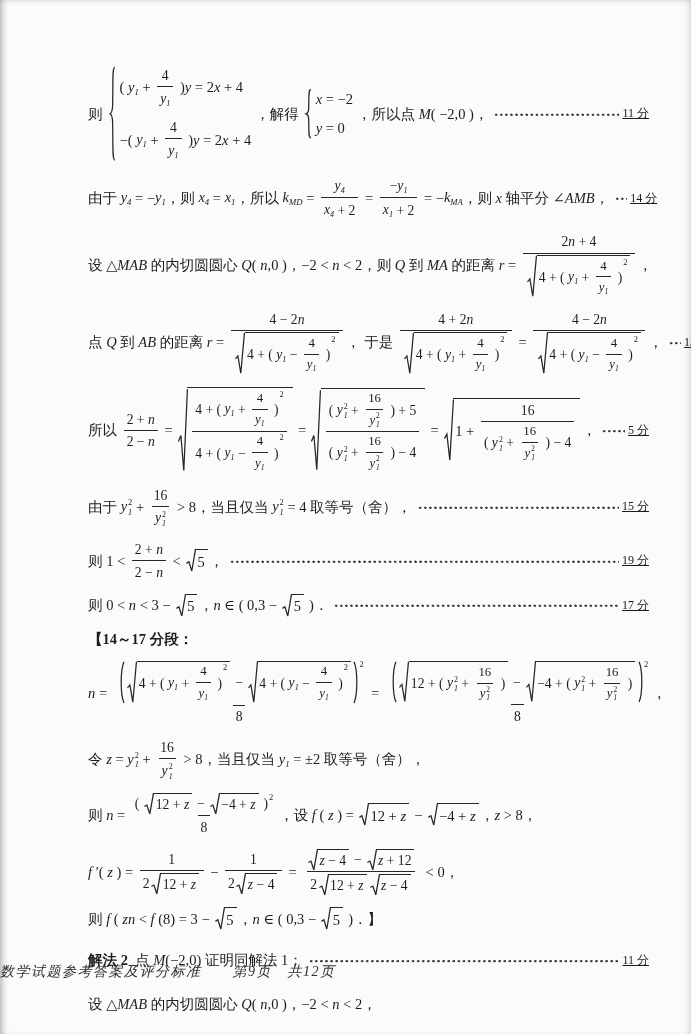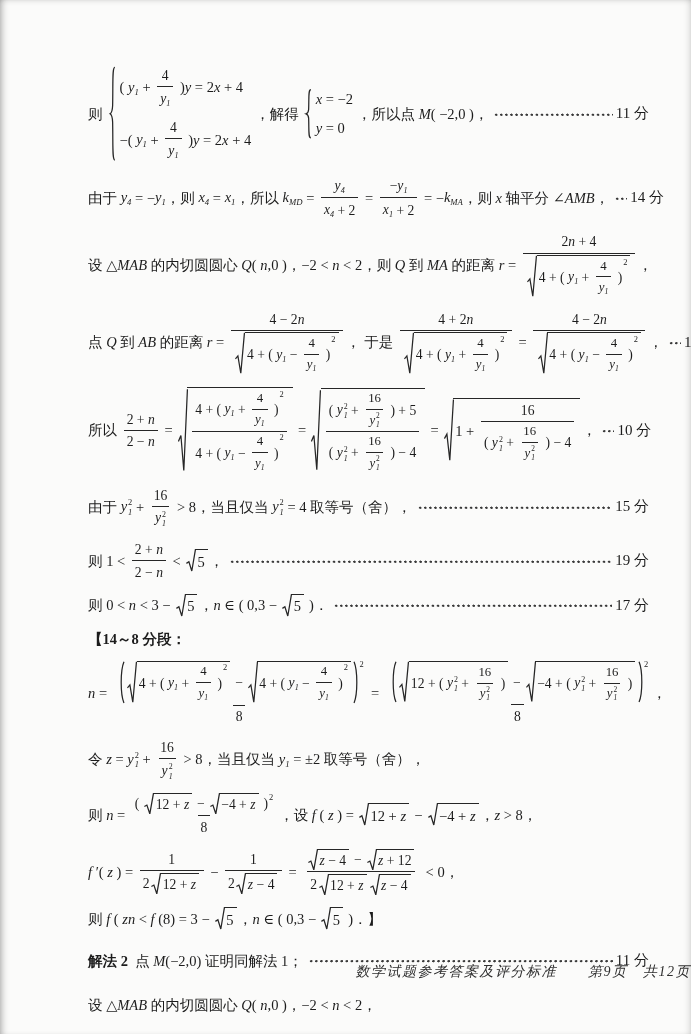--- a/index.html
+++ b/index.html
@@ -28,22 +28,22 @@
   .row{display:flex;align-items:center;}
   .bp{display:inline-flex;align-items:center;position:relative;padding:0 8px;margin:0 1px;}
   .bp>.pl{position:absolute;left:0;top:0;height:100%;width:7px;}
   .bp>.pr{position:absolute;right:0;top:0;height:100%;width:7px;}
   .bparg{display:flex;align-items:center;}
   .bpsup{font-size:.62em;align-self:flex-start;transform:translate(7px,-2px);width:0;white-space:pre;}
   .sup{font-size:.62em;align-self:flex-start;transform:translateY(-1px);margin-left:1px;white-space:pre;}
   .dots{flex:1 1 14px;min-width:12px;height:1em;align-self:center;margin:0 3px 0 6px;
         background-image:radial-gradient(circle at 2.2px 55%,#3a3a3a 1.02px,rgba(0,0,0,0) 1.38px);
         background-size:5.1px 100%;background-repeat:repeat-x;}
-  .score{flex:none;white-space:pre;font-size:15px;}
-  .footer{position:absolute;left:0;right:0;top:963px;text-align:right;font-size:14px;color:#2e2e2e;font-style:italic;letter-spacing:1.5px;}
+  .score{flex:none;white-space:pre;font-size:12px;text-decoration:underline;}
+  .footer{position:absolute;left:0;right:0;top:963px;text-align:left;font-size:14px;color:#2e2e2e;font-style:italic;letter-spacing:1.5px;}
 </style>
 </head>
 <body>
 
 <div class="page">
   <div class="content">
       <span class="line">
         <span class="up">则</span>
         <span class="cases">
           <svg viewBox="0 0 10 40" preserveAspectRatio="none" class="stretchy">
@@ -428,21 +428,21 @@
                       </span></span>
                   </span>
                 </span>
                 <span class="up"> ) − 4</span>
               </span>
             </span>
           </span>
         </span>
         <span class="up">，</span>
         <span class="dots"></span>
-        <span class="score">10 分</span>
+        <span class="score">5 分</span>
       </span>
       <span class="line">
         <span class="up">由于 </span>
         <span class="vsb"><span class="it">y</span><span class="sst">
             <span class="s1">2</span>
             <span class="s2">1</span>
           </span></span>
         <span class="up"> + </span>
         <span class="fr">
           <span class="nu">
@@ -510,21 +510,21 @@
           </svg>
           <span class="arg">
             <span class="up">5</span>
           </span>
         </span>
         <span class="up"> )．</span>
         <span class="dots"></span>
         <span class="score">17 分</span>
       </span>
       <span class="line">
-        <span class="up bold">【14～8 分段：</span>
+        <span class="up bold">【14～17 分段：</span>
       </span>
       <span class="line">
         <span class="it">n</span>
         <span class="up"> = </span>
         <span class="fr">
           <span class="nu">
             <span class="bp">
               <svg viewBox="0 0 8 40" preserveAspectRatio="none" class="stretchy pl">
                 <path d="M6.8 0.8 C2.6 9 2.6 31 6.8 39.2" fill="none" stroke="#262626" stroke-width="1.25" vector-effect="non-scaling-stroke"></path>
               </svg>

